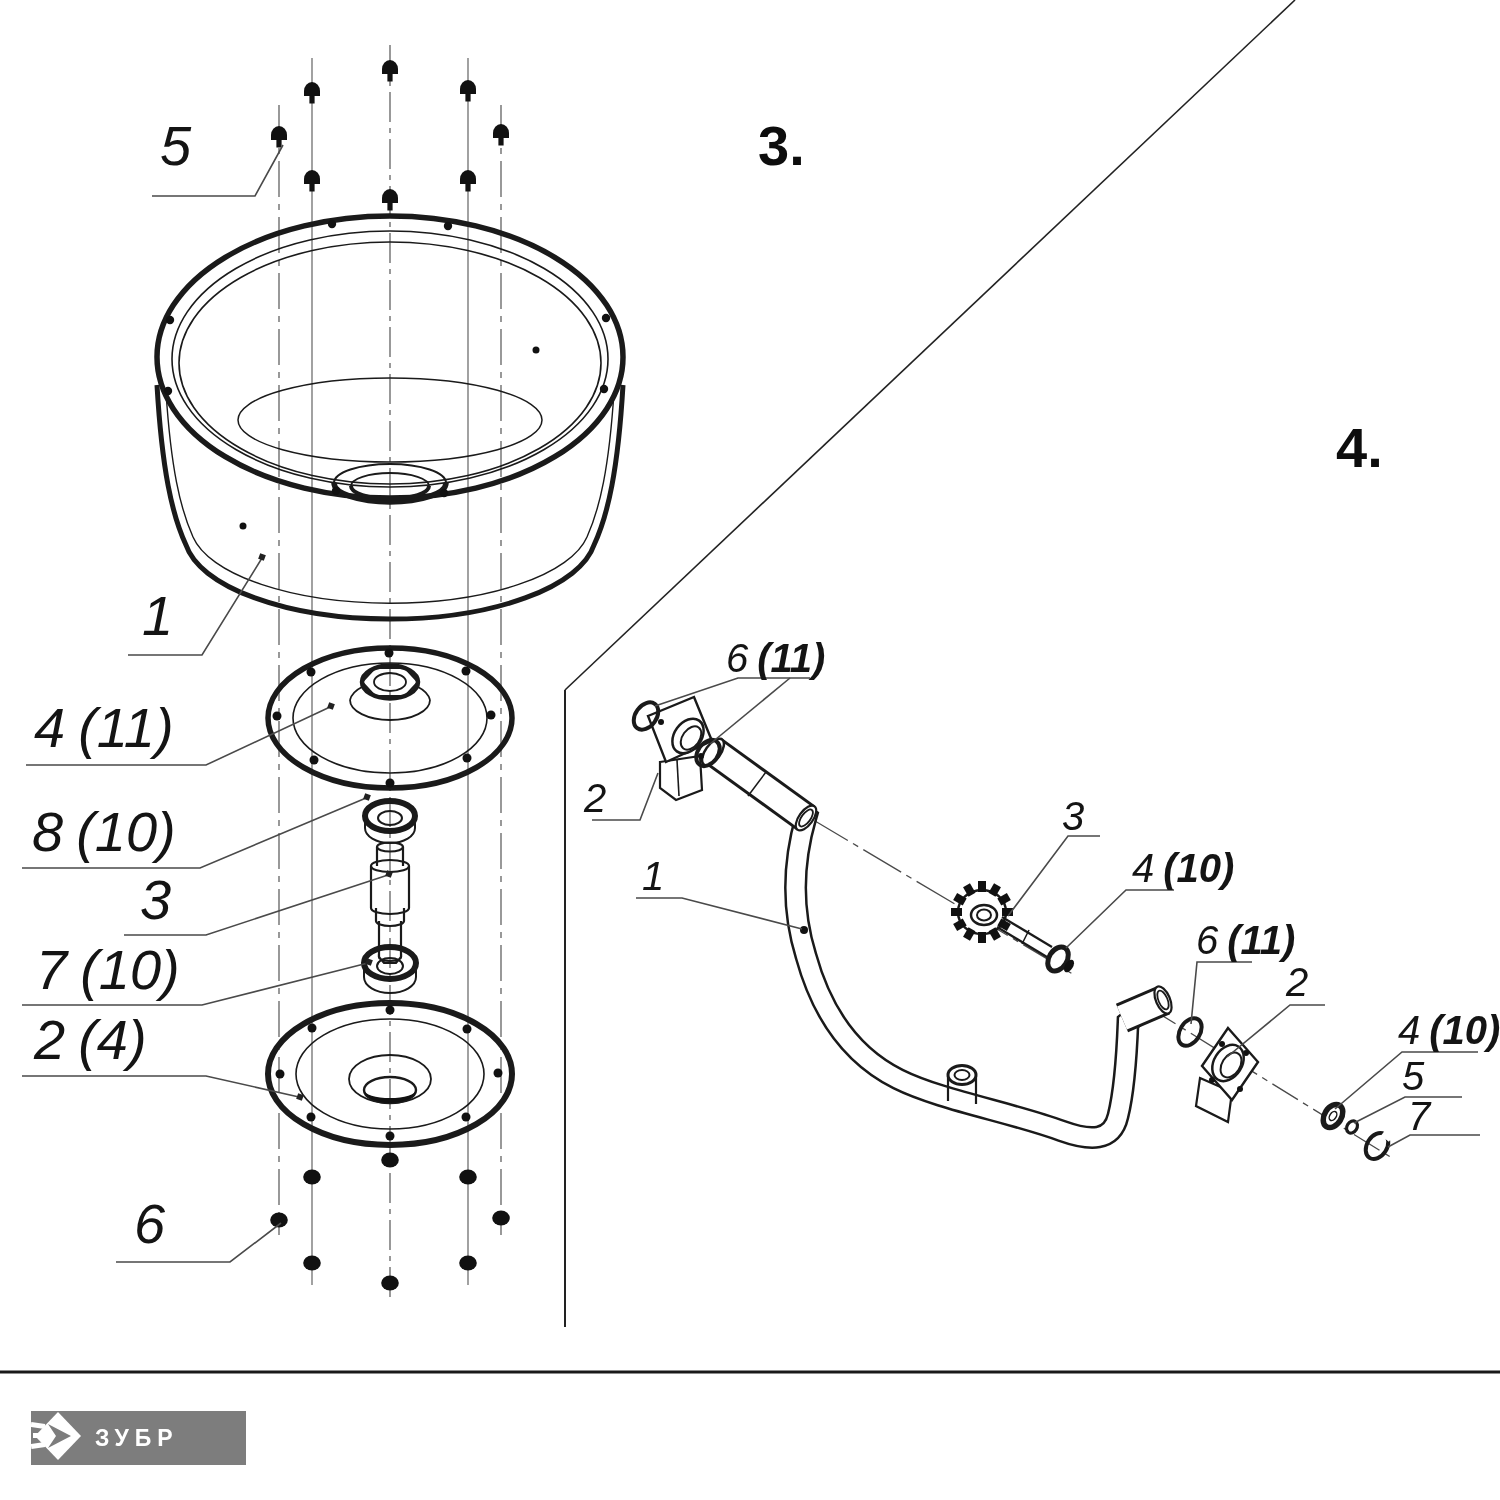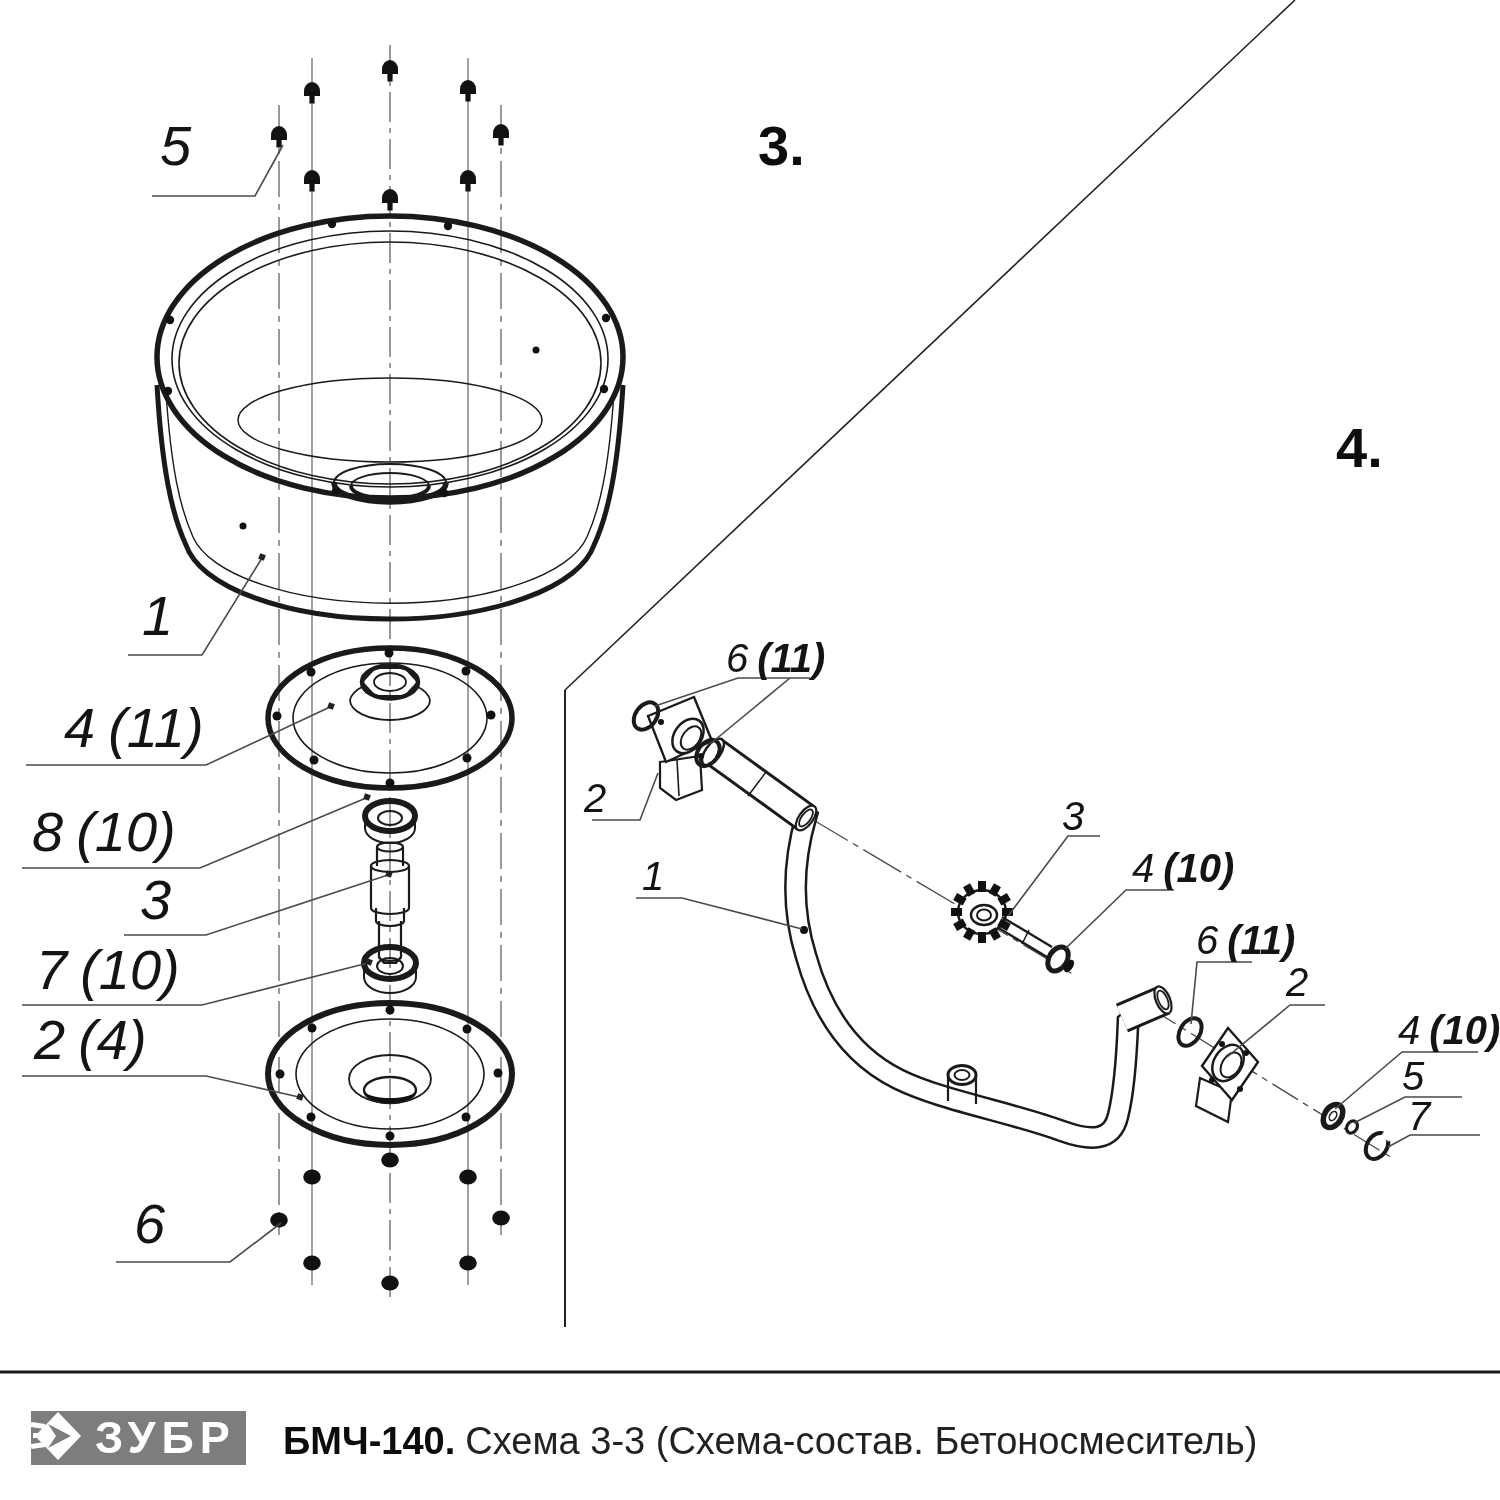--- a/index.html
+++ b/index.html
@@ -22,21 +22,21 @@
   .footer-title{
     position:absolute;left:283px;top:1420px;font-size:38px;color:#1c1c1c;white-space:nowrap;
   }
   .footer-title .model{font-weight:700;color:#0c0c0c;}
   .footer-title .subtitle{font-weight:400;margin-left:10px;color:#222222;}
   .logo-box{
     position:absolute;left:31px;top:1411px;width:215px;height:54px;background:#7d7d7d;
     display:flex;align-items:center;
   }
   .logo-text{
-    color:#ffffff;font-weight:700;font-size:45px;letter-spacing:6px;margin-left:64px;
+    color:#ffffff;font-weight:700;font-size:23px;letter-spacing:6px;margin-left:64px;
     font-family:"Liberation Sans", sans-serif;
   }
   .logo-icon{position:absolute;left:10px;top:2px;}
 </style>
 </head>
 <body>
 
 <div class="page">
 
 <svg width="1500" height="1500" viewBox="0 0 1500 1500">
@@ -334,21 +334,21 @@
   </g>
 
   <line x1="0" y1="1372" x2="1500" y2="1372" stroke="#1a1a1a" stroke-width="3"></line>
 </svg>
 
   <div class="section-num" style="left:758px;top:118px">3.</div>
   <div class="section-num" style="left:1336px;top:420px">4.</div>
 
   <div class="callout lg" style="left:160px;top:118px"><span>5</span><span class="ref"></span></div>
   <div class="callout lg" style="left:142px;top:588px"><span>1</span><span class="ref"></span></div>
-  <div class="callout lg" style="left:64px;top:700px"><span>4</span><span class="ref">(11)</span></div>
+  <div class="callout lg" style="left:34px;top:700px"><span>4</span><span class="ref">(11)</span></div>
   <div class="callout lg" style="left:32px;top:804px"><span>8</span><span class="ref">(10)</span></div>
   <div class="callout lg" style="left:140px;top:872px"><span>3</span><span class="ref"></span></div>
   <div class="callout lg" style="left:36px;top:942px"><span>7</span><span class="ref">(10)</span></div>
   <div class="callout lg" style="left:34px;top:1012px"><span>2</span><span class="ref">(4)</span></div>
   <div class="callout lg" style="left:134px;top:1196px"><span>6</span><span class="ref"></span></div>
 
   <div class="callout md" style="left:726px;top:638px"><span>6</span><span class="ref">(11)</span></div>
   <div class="callout md" style="left:584px;top:778px"><span>2</span><span class="ref"></span></div>
   <div class="callout md" style="left:642px;top:856px"><span>1</span><span class="ref"></span></div>
   <div class="callout md" style="left:1062px;top:796px"><span>3</span><span class="ref"></span></div>
@@ -362,17 +362,14 @@
   <div class="logo-box">
     <svg class="logo-icon" width="56" height="50" viewBox="0 0 56 50">
       <polygon points="27,1 50,25 27,49 4,25" fill="#ffffff"></polygon>
       <polygon points="17,13 40,25 17,37 25,25" fill="#7d7d7d"></polygon>
       <rect x="0" y="12" width="14" height="5" fill="#ffffff" transform="rotate(8 7 14)"></rect>
       <rect x="2" y="22" width="13" height="5" fill="#ffffff"></rect>
       <rect x="0" y="32" width="14" height="5" fill="#ffffff" transform="rotate(-8 7 34)"></rect>
     </svg>
     <span class="logo-text">ЗУБР</span>
   </div>
-  <div class="footer-title">
-    <span class="model">БМЧ-140.</span><span class="subtitle">Схема 3-3 (Схема-состав. Бетоносмеситель)</span>
-  </div>
 
 </div>
 
 </body></html>

